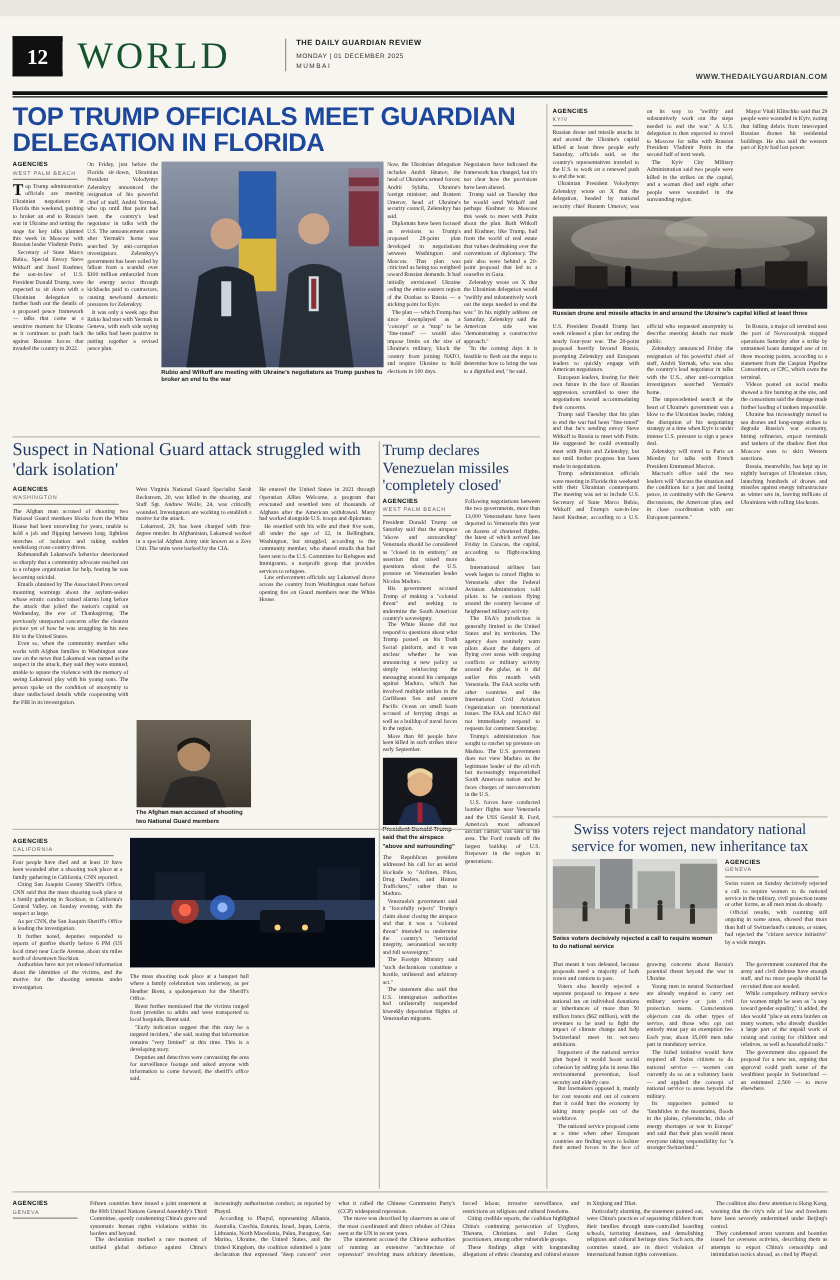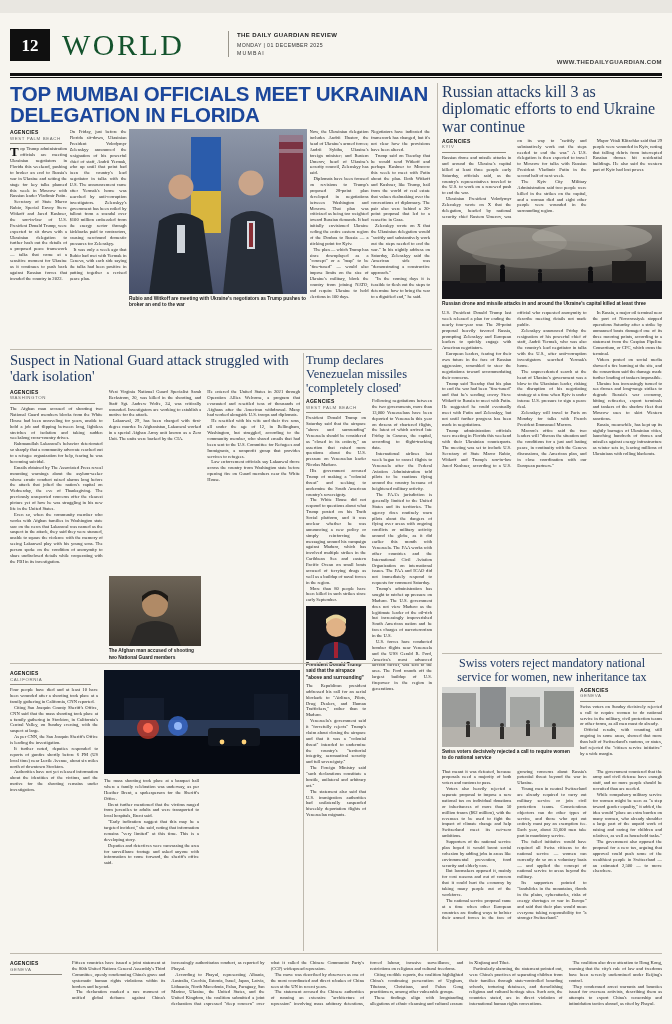--- a/index.html
+++ b/index.html
@@ -110,21 +110,21 @@
       <div class="mast-name">THE DAILY GUARDIAN REVIEW</div>
       <div class="mast-date">MONDAY | 01 DECEMBER 2025</div>
       <div class="mast-city">MUMBAI</div>
     </div>
     <div class="masturl">WWW.THEDAILYGUARDIAN.COM</div>
   </div>
   <div class="hrule-thick"></div>
   <div class="hrule-thin"></div>
 
   <section class="art-main">
-    <h1 class="h-main">TOP MUMBAI OFFICIALS MEET UKRAINIAN DELEGATION IN FLORIDA</h1>
+    <h1 class="h-main">TOP TRUMP OFFICIALS MEET GUARDIAN DELEGATION IN FLORIDA</h1>
     <div class="main-cols">
       <div class="w57 coltext">
         <div class="byline">
           <span class="agency">AGENCIES</span>
           <span class="place">WEST PALM BEACH</span>
         </div>
         <div class="coltext dropcap">
             <p>Top Trump administration officials are meeting Ukrainian negotiators in Florida this weekend, pushing to broker an end to Russia's war in Ukraine and setting the stage for key talks planned this week in Moscow with Russian leader Vladimir Putin.</p>
             <p>Secretary of State Marco Rubio, Special Envoy Steve Witkoff and Jared Kushner, the son-in-law of U.S. President Donald Trump, were expected to sit down with a Ukrainian delegation to further hash out the details of a proposed peace framework — talks that come at a sensitive moment for Ukraine as it continues to push back against Russian forces that invaded the country in 2022.</p>
           </div>
@@ -165,21 +165,20 @@
       <div class="w59 coltext">
           <p>Negotiators have indicated the framework has changed, but it's not clear how the provisions have been altered.</p>
           <p>Trump said on Tuesday that he would send Witkoff and perhaps Kushner to Moscow this week to meet with Putin about the plan. Both Witkoff and Kushner, like Trump, hail from the world of real estate that values dealmaking over the conventions of diplomacy. The pair also were behind a 20-point proposal that led to a ceasefire in Gaza.</p>
           <p>Zelenskyy wrote on X that the Ukrainian delegation would "swiftly and substantively work out the steps needed to end the war." In his nightly address on Saturday, Zelenskyy said the American side was "demonstrating a constructive approach."</p>
           <p>"In the coming days it is feasible to flesh out the steps to determine how to bring the war to a dignified end," he said.</p>
         </div>
     </div>
   </section>
 
   <section class="art-russia">
-    <h2 class="h-serif h-russia">Russian attacks kill 3 as diplomatic efforts to end Ukraine war continue</h2>
     <div class="russia-top">
       <div class="byline">
         <span class="agency">AGENCIES</span>
         <span class="place">KYIV</span>
       </div>
     <p>Russian drone and missile attacks in and around the Ukraine's capital killed at least three people early Saturday, officials said, as the country's representatives traveled to the U.S. to work on a renewed push to end the war.</p>
         <p>Ukrainian President Volodymyr Zelenskyy wrote on X that the delegation, headed by national security chief Rustem Umerov, was on its way to "swiftly and substantively work out the steps needed to end the war." A U.S. delegation is then expected to travel to Moscow for talks with Russian President Vladimir Putin in the second half of next week.</p>
         <p>The Kyiv City Military Administration said two people were killed in the strikes on the capital, and a woman died and eight other people were wounded in the surrounding region.</p>
         <p>Mayor Vitali Klitschko said that 29 people were wounded in Kyiv, noting that falling debris from intercepted Russian drones hit residential buildings. He also said the western part of Kyiv had lost power.</p>
       </div>

